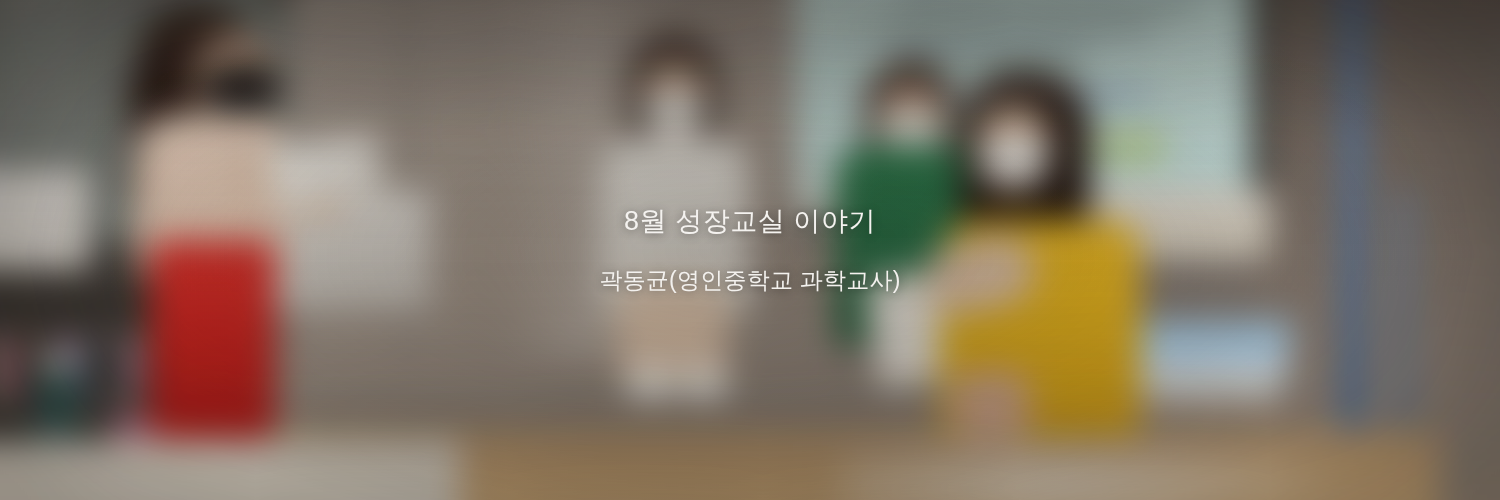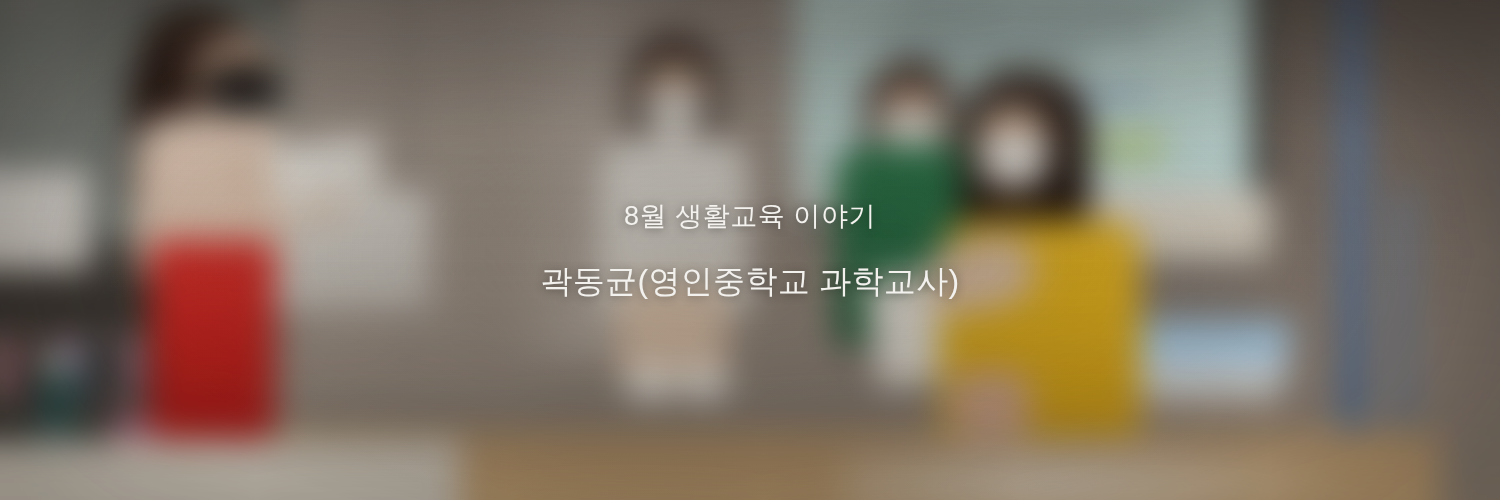--- a/index.html
+++ b/index.html
@@ -331,21 +331,21 @@
   .headline{
     font-size:68px;
     font-weight:700;
     letter-spacing:-.01em;
     line-height:1.14;
     color:#ffffff;
     text-shadow:0 2px 16px rgba(0,0,0,.42);
     margin:0;
   }
   .byline{
-    font-size:32px;
+    font-size:23px;
     font-weight:300;
     letter-spacing:.01em;
     line-height:1.2;
     color:#f3f1ee;
     text-shadow:0 1px 10px rgba(0,0,0,.45);
     margin-top:18px;
   }
 </style>
 </head>
 <body>
@@ -433,17 +433,17 @@
     <div class="ly pD-mask"></div>
     <div class="ly pD-dress"></div>
     <div class="ly pD-arm"></div>
     <div class="ly pD-legs"></div>
   </div>
 
   <div class="scrim"></div>
   <div class="vignette"></div>
 
   <div class="overlay">
-    <div class="eyebrow">8월 생활교육 이야기</div>
+    <div class="eyebrow">8월 성장교실 이야기</div>
     <div class="byline">곽동균(영인중학교 과학교사)</div>
   </div>
 
 </div>
 
 </body></html>

